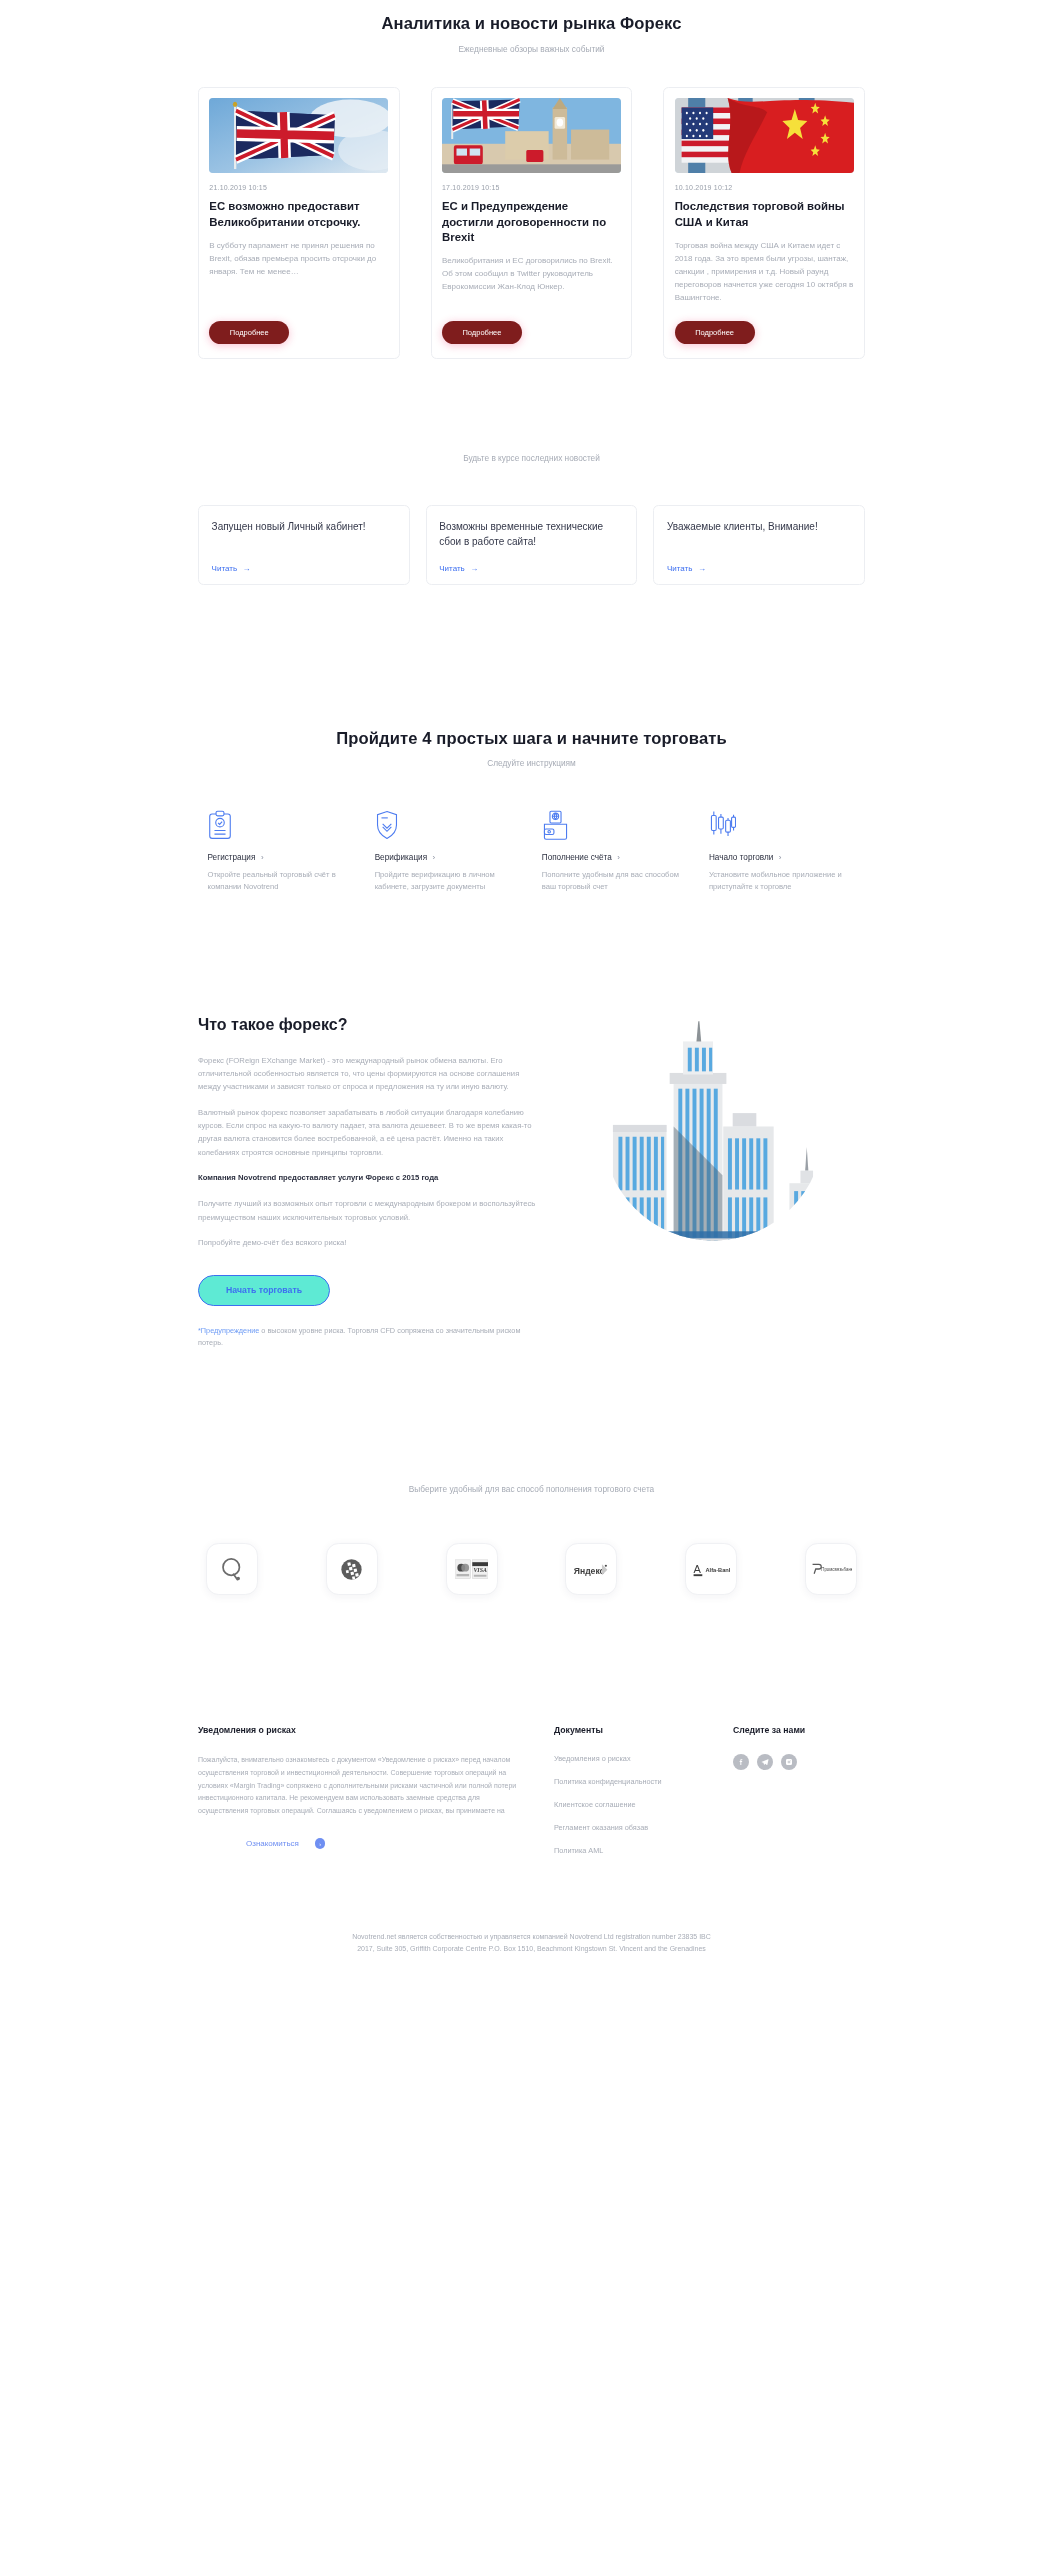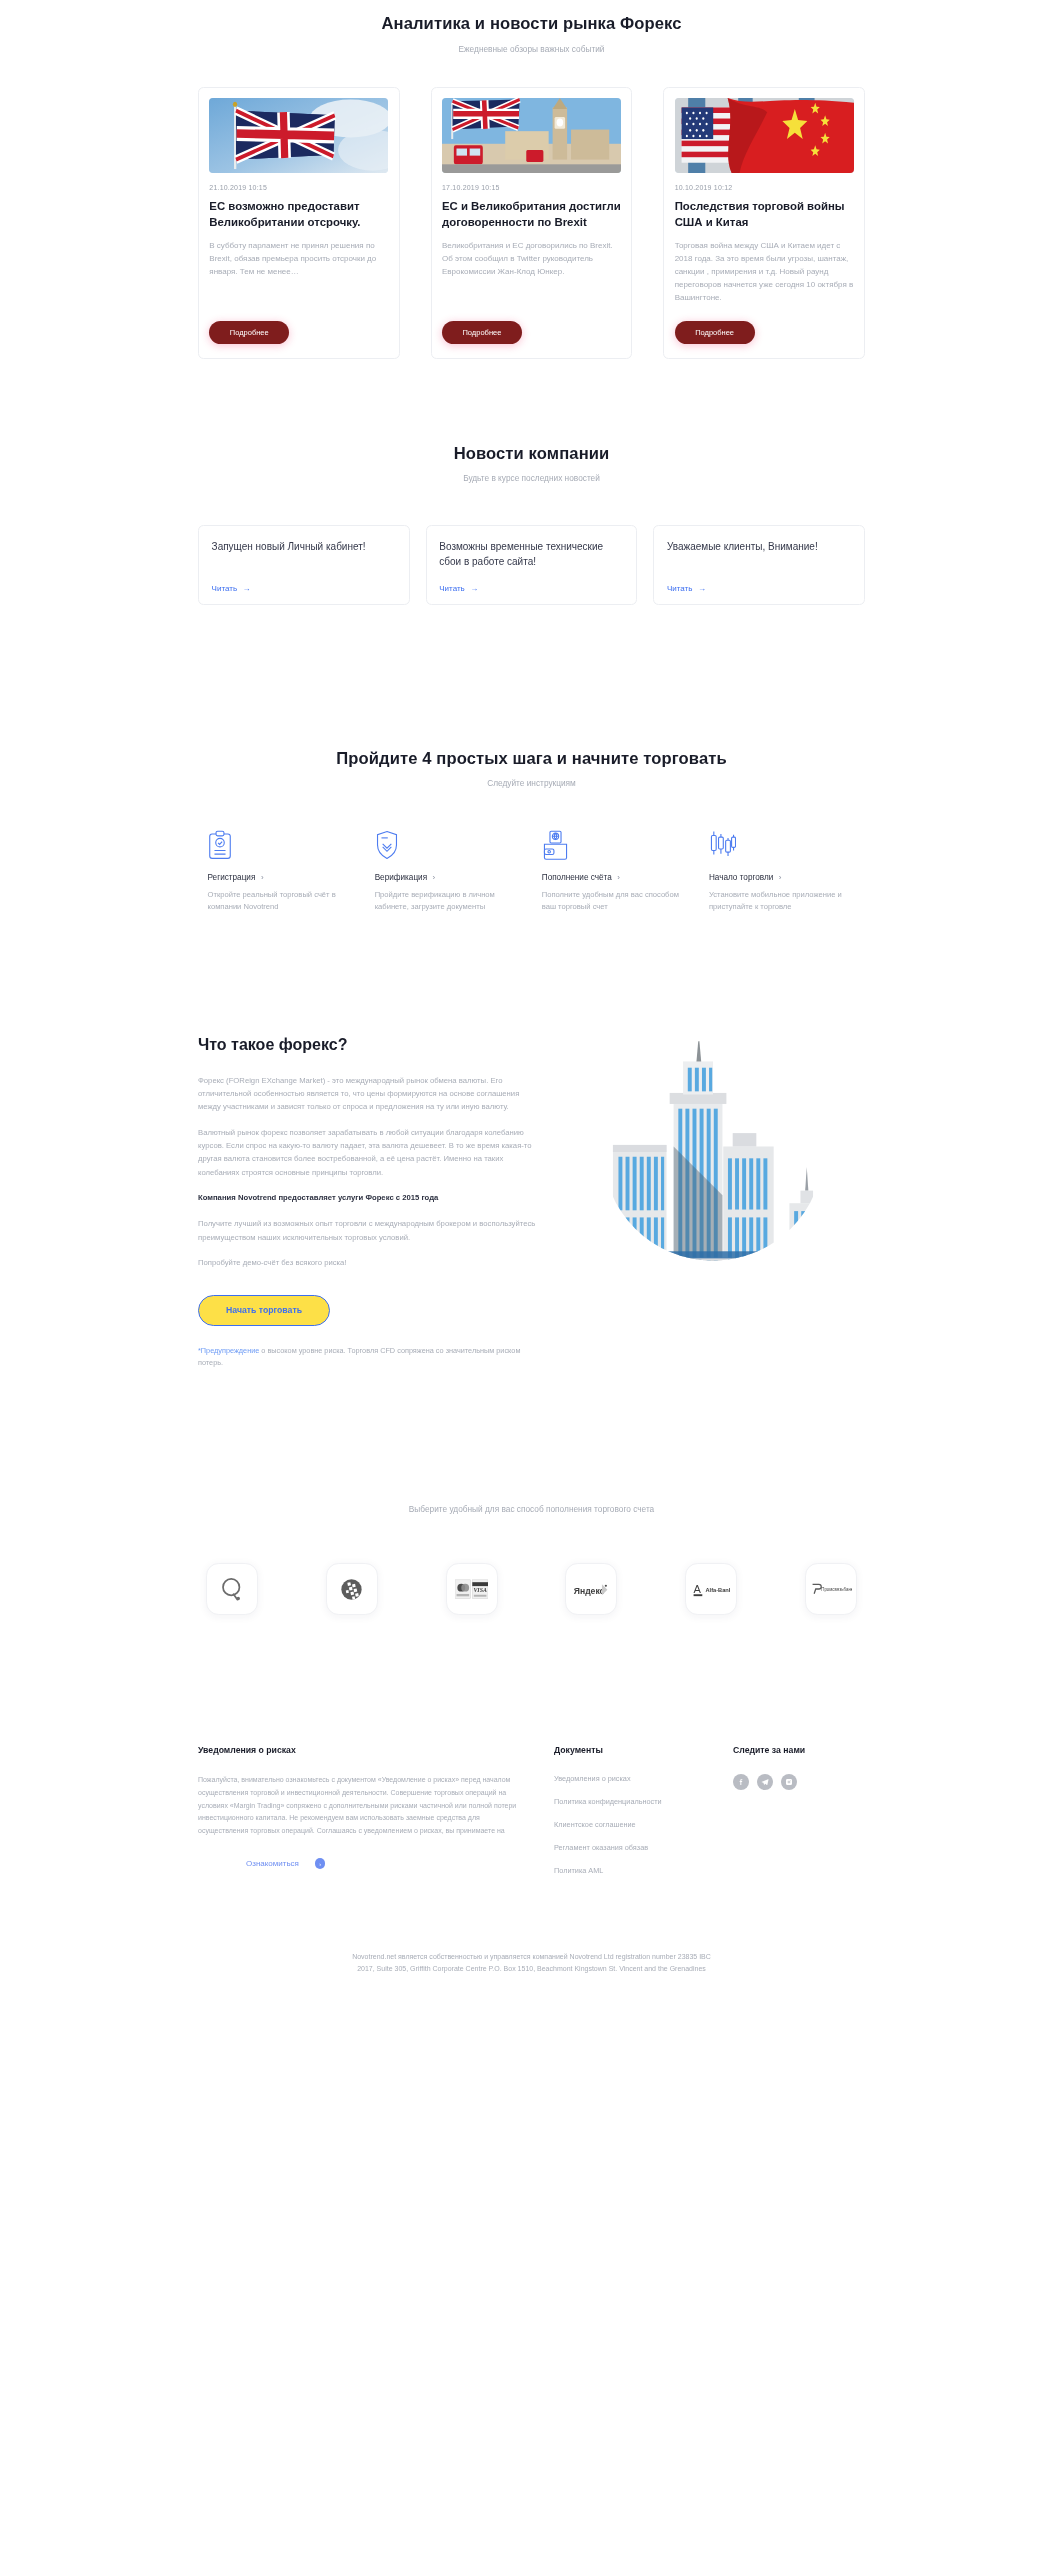--- a/index.html
+++ b/index.html
@@ -178,21 +178,21 @@
   .forex-p {
     font-size: 7.7px;
     line-height: 1.72;
     color: #a8adb7;
     margin: 0 0 12.6px 0;
   }
   .forex-p.strong { color: #2c3040; font-weight: 700; }
   .btn-outline {
     margin-top: 12.6px;
     display: inline-block;
-    background: #fde047;
+    background: #5eead4;
     color: #3d6ff0;
     border: 0.8px solid #3d6ff0;
     border-radius: 17.3px;
     font-size: 8.7px;
     font-weight: 700;
     padding: 9.5px 27px;
     cursor: pointer;
     font-family: inherit;
   }
   .forex-note {
@@ -359,21 +359,21 @@
                 <rect x="14" y="6" width="3" height="46" fill="#e8ecee"></rect>
                 <path d="M16 4 L118 2 L116 36 L16 40 Z" fill="#1b2a60"></path>
                 <path d="M16 4 L116 38 M118 2 L16 40" stroke="#ffffff" stroke-width="8"></path>
                 <path d="M16 4 L116 38 M118 2 L16 40" stroke="#cc1b2b" stroke-width="4"></path>
                 <path d="M64 3 L66 39 M17 20 L117 20" stroke="#ffffff" stroke-width="13"></path>
                 <path d="M64 3 L66 39 M17 20 L117 20" stroke="#cc1b2b" stroke-width="7"></path>
               </g>
             </svg>
           </div>
           <div class="news-date">17.10.2019 10:15</div>
-          <h3 class="news-title">ЕС и Великобритания достигли договоренности по Brexit</h3>
+          <h3 class="news-title">ЕС и Предупреждение достигли договоренности по Brexit</h3>
           <p class="news-text">Великобритания и ЕС договорились по Brexit. Об этом сообщил в Twitter руководитель Еврокомиссии Жан-Клод Юнкер.</p>
           <button class="btn-pink">Подробнее</button>
         </article>
 
         <article class="news-card">
           <div class="news-thumb">
             <svg viewBox="0 0 272 95" preserveAspectRatio="none">
               <rect width="272" height="95" fill="#cfd4d8"></rect>
               <rect x="20" y="0" width="26" height="95" fill="#4f7fa8"></rect>
               <rect x="96" y="0" width="22" height="95" fill="#4f7fa8"></rect>
@@ -425,21 +425,20 @@
           <p class="news-text">Торговая война между США и Китаем идет с 2018 года. За это время были угрозы, шантаж, санкции , примирения и т.д. Новый раунд переговоров начнется уже сегодня 10 октября в Вашингтоне.</p>
           <button class="btn-pink">Подробнее</button>
         </article>
 
       </div>
     </div>
   </section>
 
   <section id="company-news">
     <div class="container">
-      <h2 class="sec-title">Новости компании</h2>
       <p class="sec-sub">Будьте в курсе последних новостей</p>
 
       <div class="cn-row">
         <div class="cn-card">
           <div class="cn-title">Запущен новый Личный кабинет!</div>
           <a class="cn-link" href="#">
             <span>Читать</span>
             <span class="arr">→</span>
           </a>
         </div>

